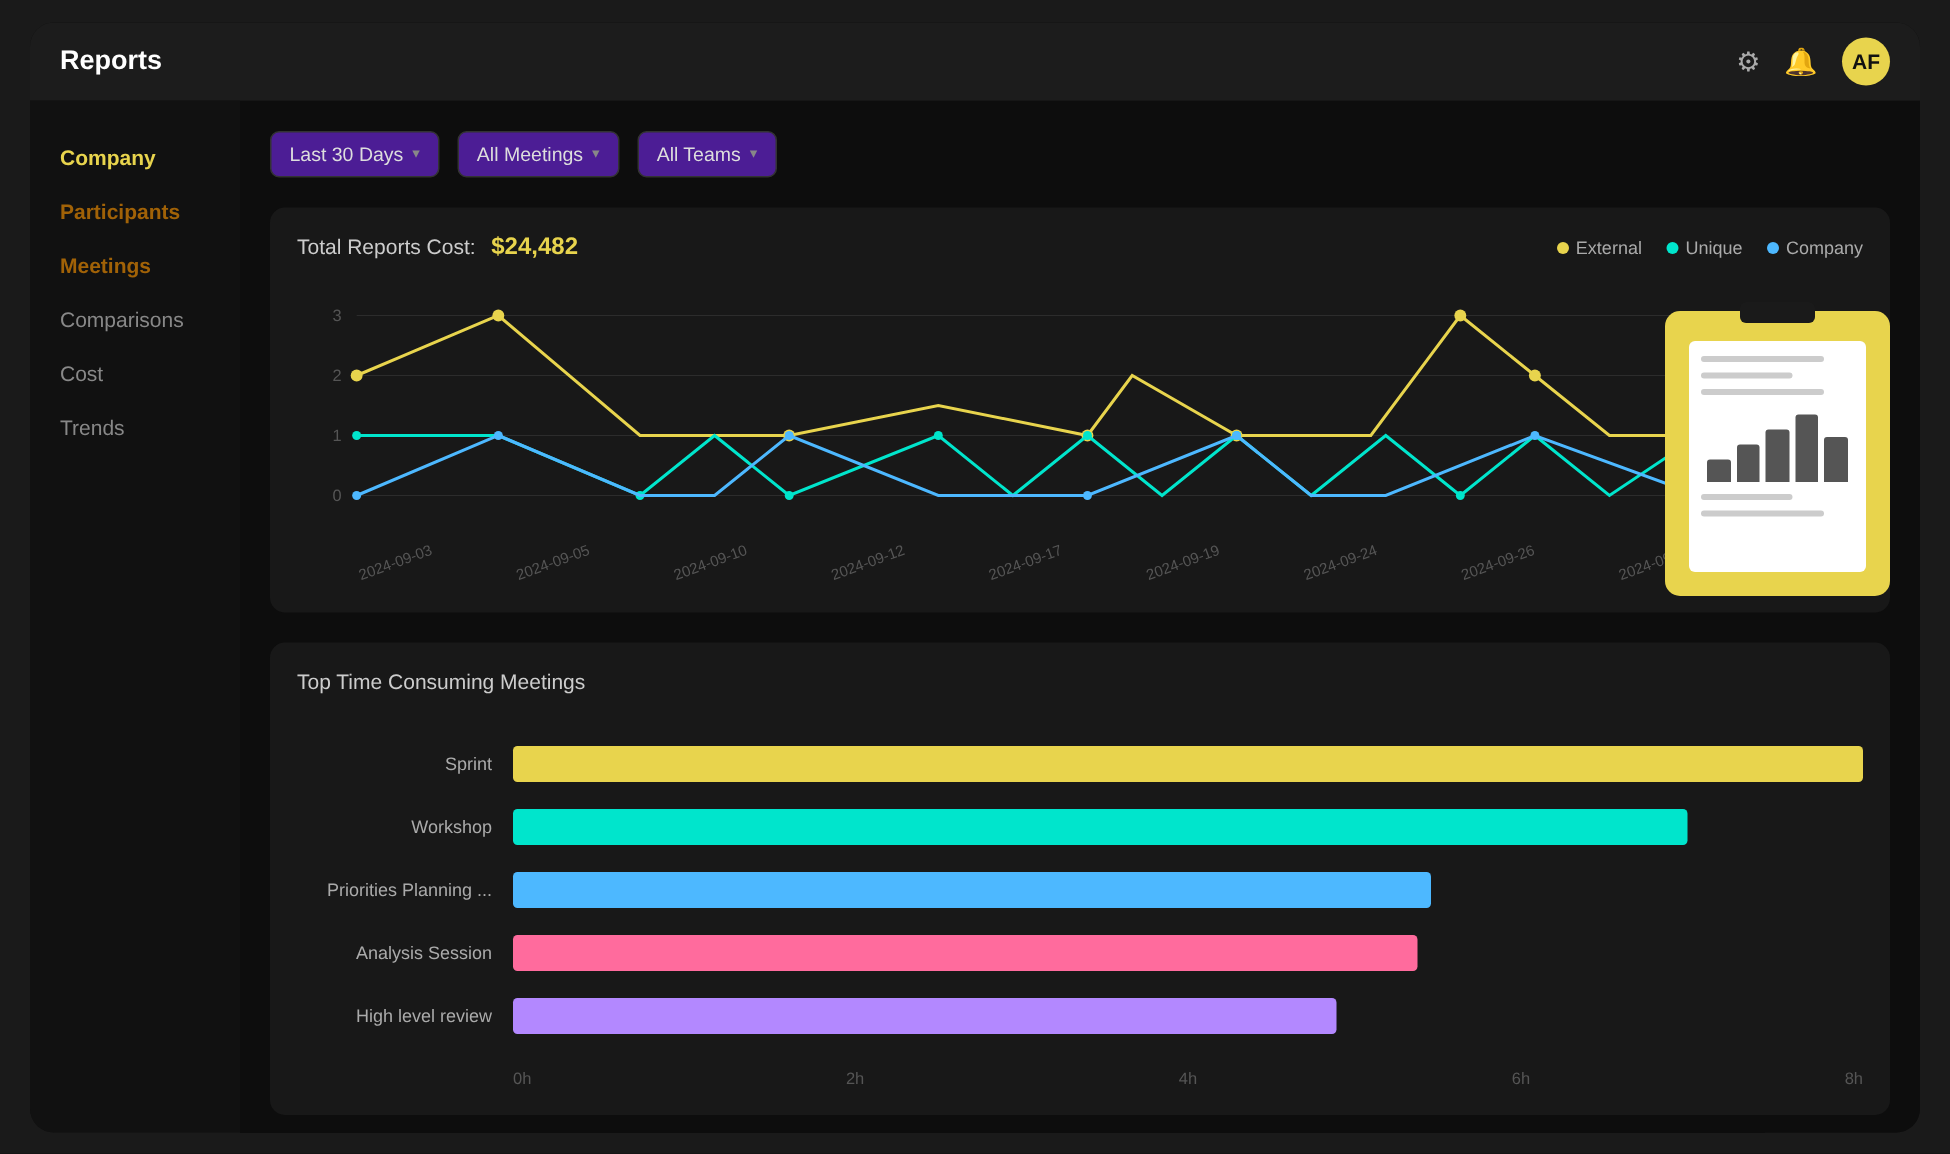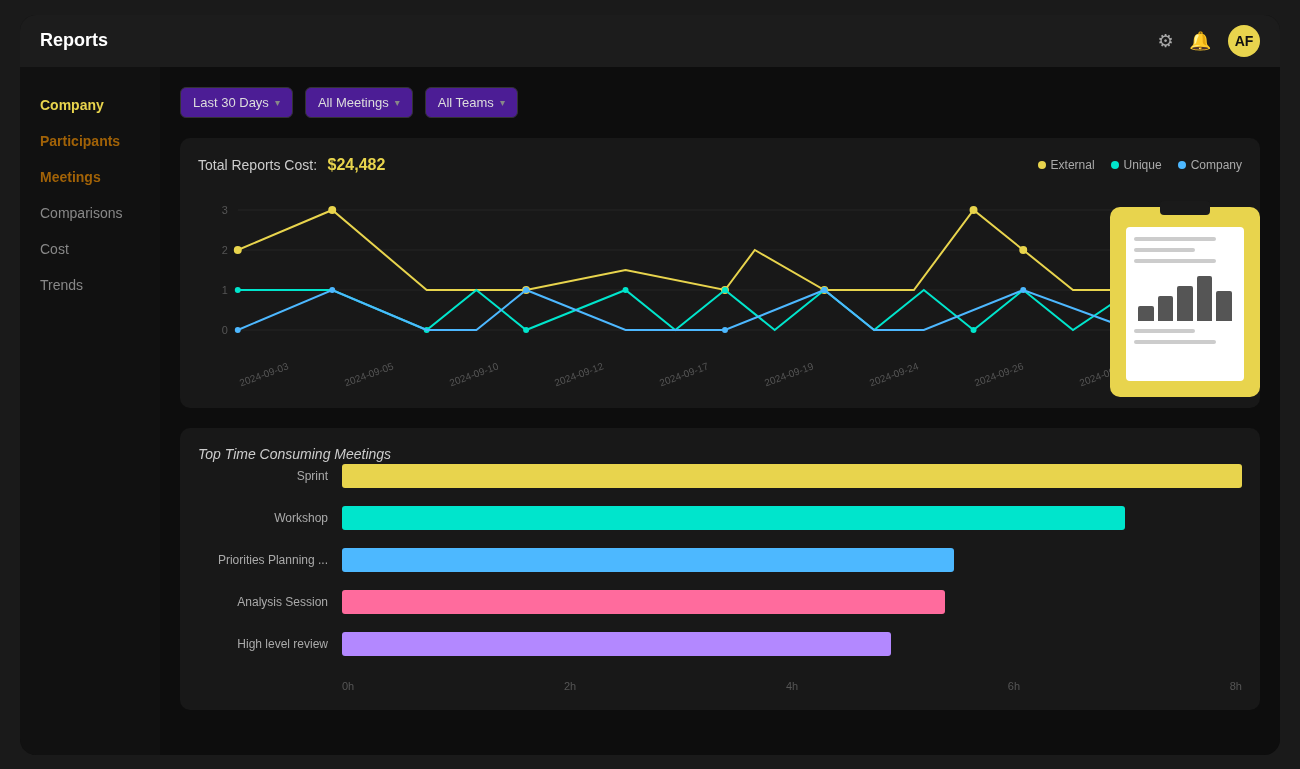--- a/index.html
+++ b/index.html
@@ -170,22 +170,21 @@
       white-space: nowrap;
     }
     .bar-chart-card {
       background: #181818;
       border-radius: 10px;
       padding: 18px;
     }
     .bar-chart-title {
       color: #ccc;
       font-size: 14px;
-      margin-bottom: 2px;
-      font-style: italic;
+      margin-bottom: 35px;
     }
     .bar-row {
       display: flex;
       align-items: center;
       margin-bottom: 18px;
       gap: 14px;
     }
     .bar-label {
       width: 130px;
       text-align: right;

